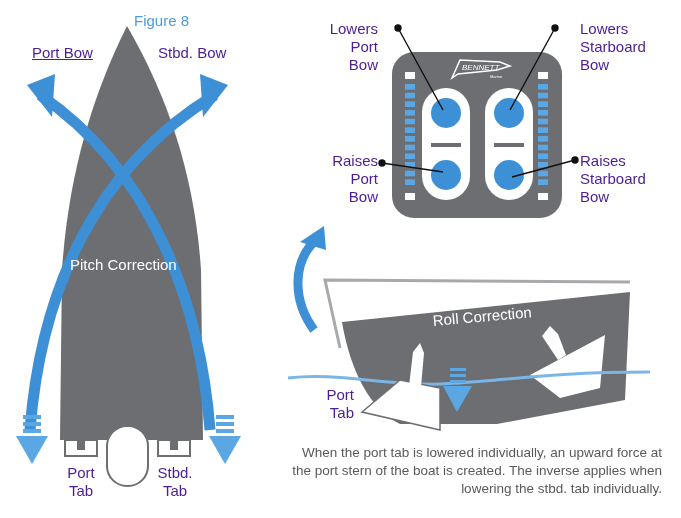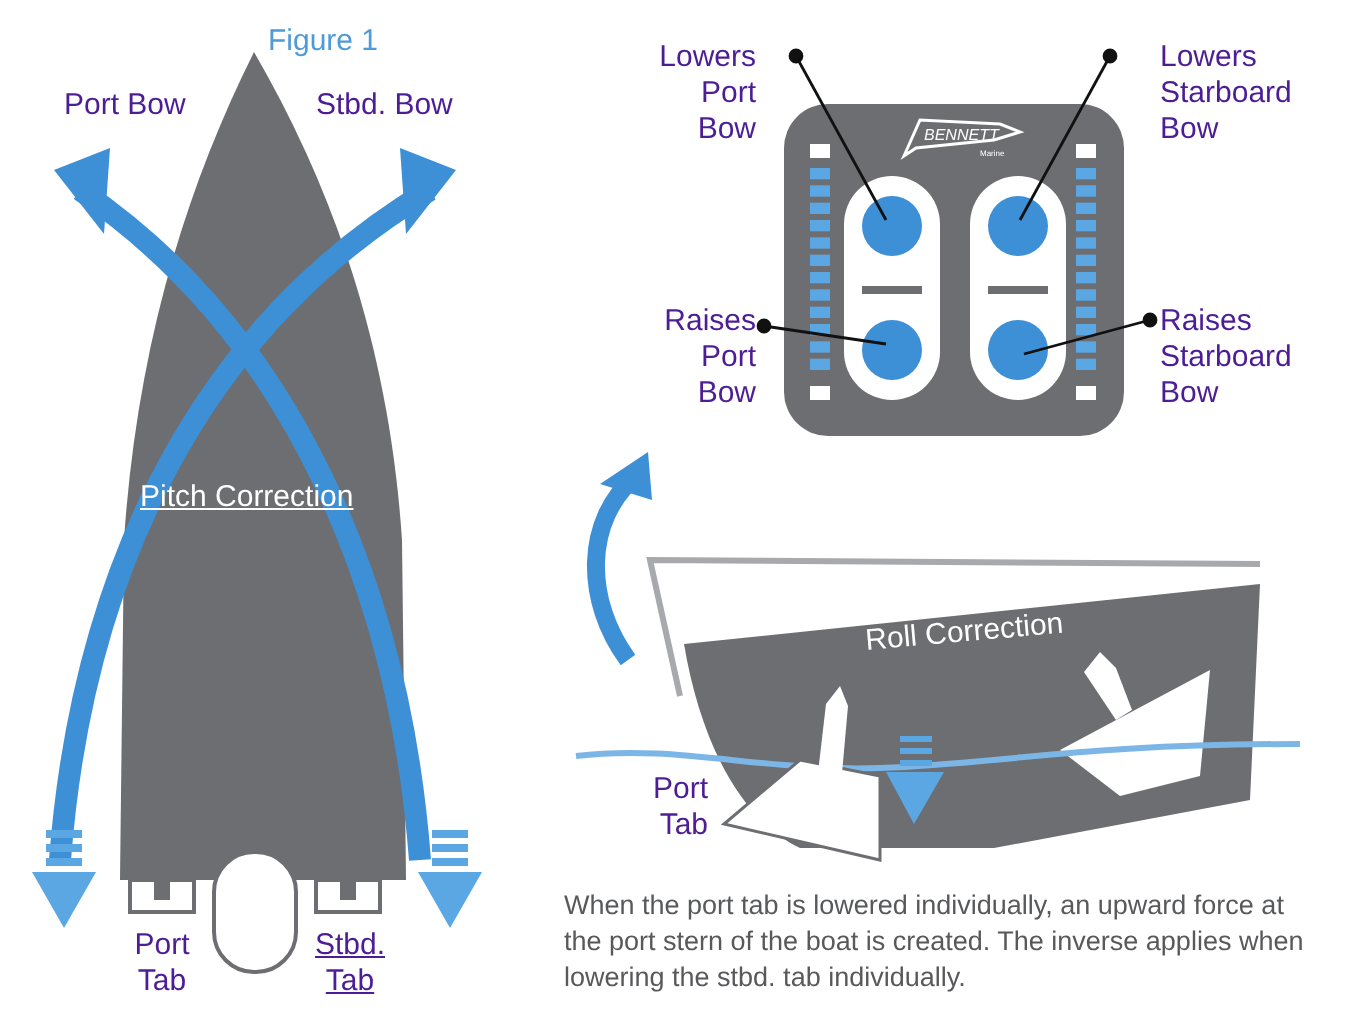--- a/index.html
+++ b/index.html
@@ -3,21 +3,21 @@
 <meta charset="utf-8">
 <style>
   html, body { margin: 0; padding: 0; background: #ffffff; }
   body { width: 681px; height: 518px; position: relative; overflow: hidden;
          font-family: "Liberation Sans", sans-serif; }
   svg { position: absolute; left: 0; top: 0; }
   .lbl { position: absolute; color: #4c1d95; font-size: 15px; line-height: 18px; }
   .lbl-r { text-align: right; }
   .lbl-c { text-align: center; }
   .fig-title { position: absolute; left: 134px; top: 12px; color: #4f9bd7; font-size: 15px; }
-  .caption { position: absolute; left: 282px; top: 444px; width: 380px; text-align: left;
+  .caption { position: absolute; left: 282px; top: 444px; width: 380px; text-align: right;
              color: #58595b; font-size: 13.5px; line-height: 18px; }
   .inner { position: absolute; color: #ffffff; font-size: 15px; }
 </style>
 </head>
 <body>
 
 <svg width="681" height="518" viewBox="0 0 681 518">
 
   <path d="M127 26 C 90 100, 68 180, 62 270 L 60 440 L 203 440 L 201 270 C 195 180, 170 100, 127 26 Z" fill="#6d6e71"></path>
 
@@ -112,30 +112,30 @@
   <polygon points="400,380 440,388 440,430 362,412" fill="#fff" stroke="#6d6e71" stroke-width="1.5"></polygon>
   <path d="M 408 395 L 413 352 L 420 343 L 424 353 L 420 398 Z" fill="#fff"></path>
   <g fill="#5aa7e3">
     <rect x="450" y="368" width="16" height="3"></rect>
     <rect x="450" y="374" width="16" height="3"></rect>
     <rect x="450" y="380" width="16" height="3"></rect>
     <polygon points="443,386 472,386 457,412"></polygon>
   </g>
 </svg>
 
-<div class="fig-title">Figure 1</div>
+<div class="fig-title">Figure 8</div>
 
-<div class="lbl" style="left:32px;top:44px;">Port Bow</div>
+<div class="lbl" style="left:32px;top:44px;text-decoration:underline;">Port Bow</div>
 <div class="lbl" style="left:158px;top:44px;text-align:center;">Stbd. Bow</div>
-<div class="inner" style="left:70px;top:240px;text-decoration:underline;">Pitch Correction</div>
+<div class="inner" style="left:70px;top:256px;">Pitch Correction</div>
 <div class="lbl lbl-c" style="left:58px;top:464px;width:46px;">
   <div>Port</div>
   <div>Tab</div>
 </div>
-<div class="lbl lbl-c" style="left:152px;top:464px;width:46px;text-decoration:underline;">
+<div class="lbl lbl-c" style="left:152px;top:464px;width:46px;">
   <div>Stbd.</div>
   <div>Tab</div>
 </div>
 
 <div class="lbl lbl-r" style="left:300px;top:20px;width:78px;">
   <div>Lowers</div>
   <div>Port</div>
   <div>Bow</div>
 </div>
 <div class="lbl" style="left:580px;top:20px;">

